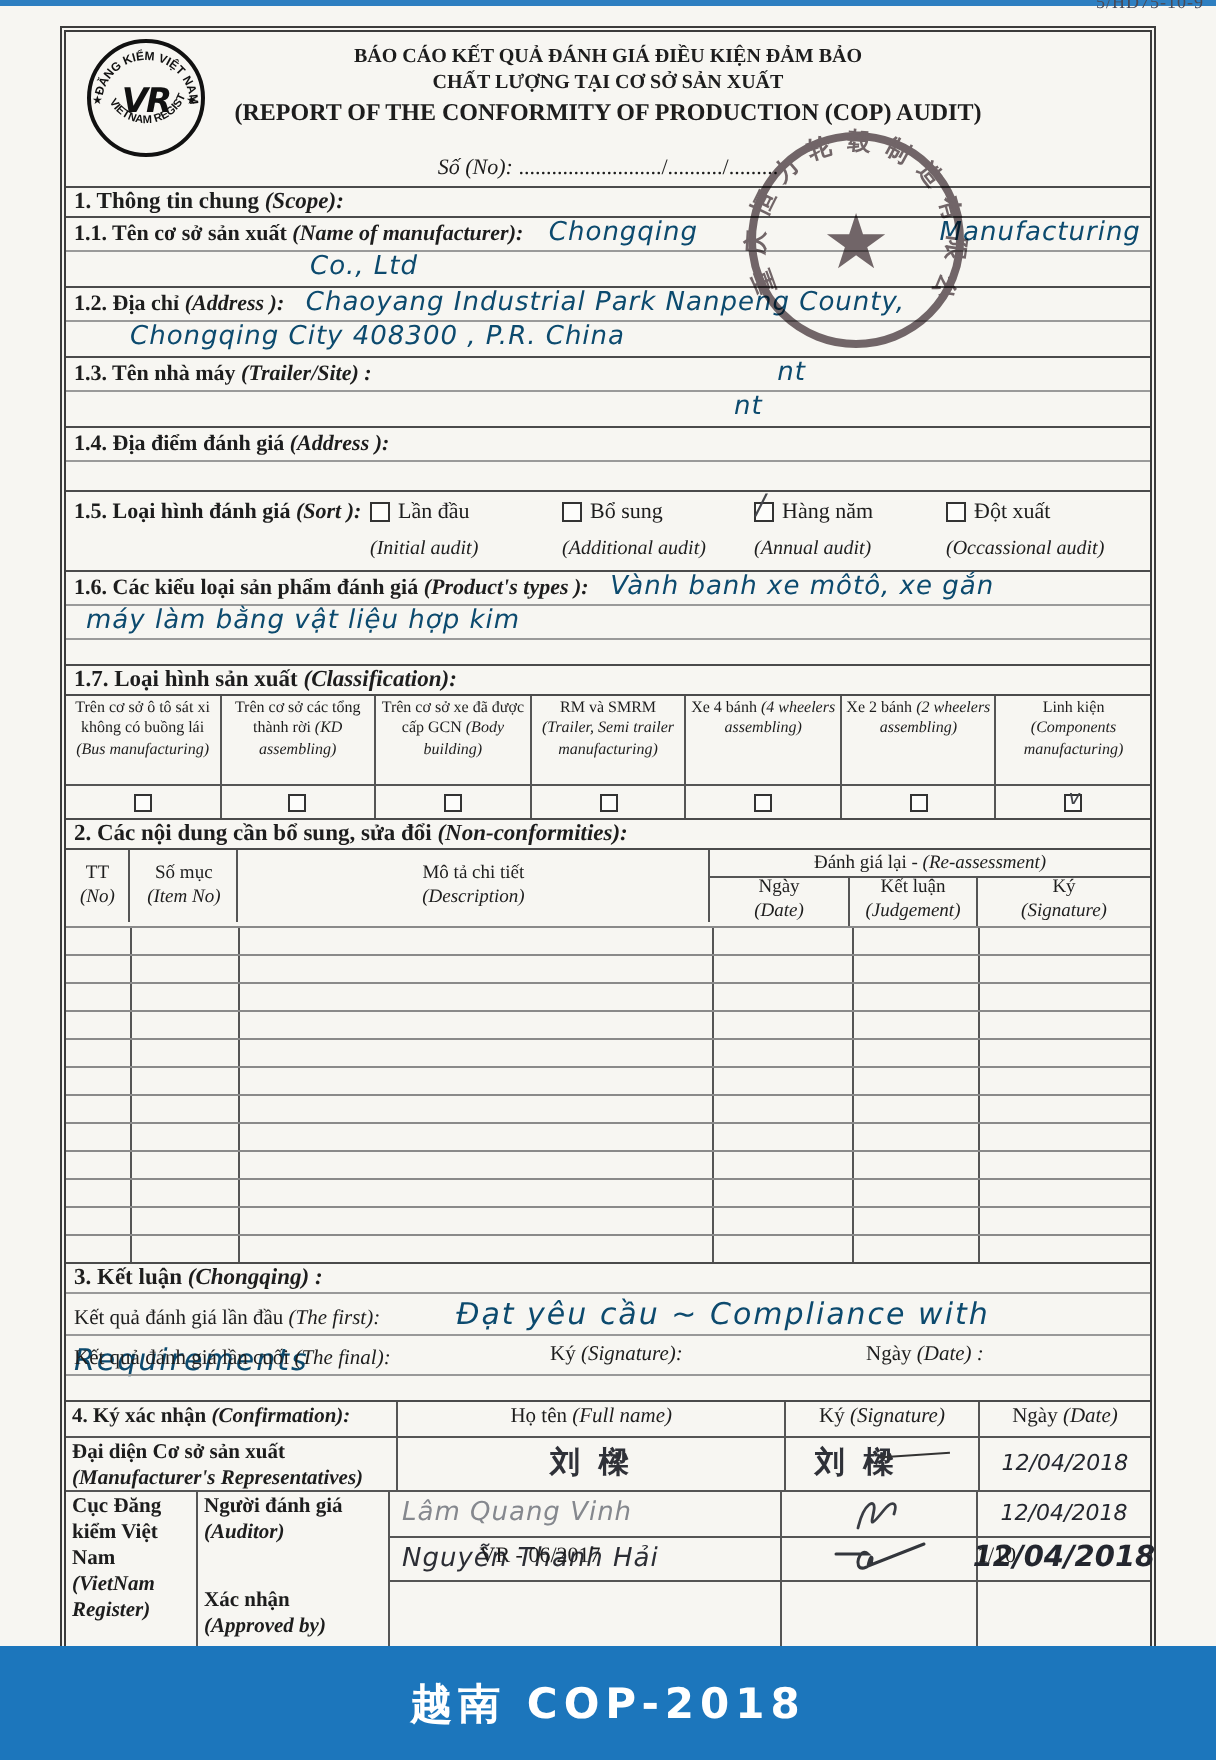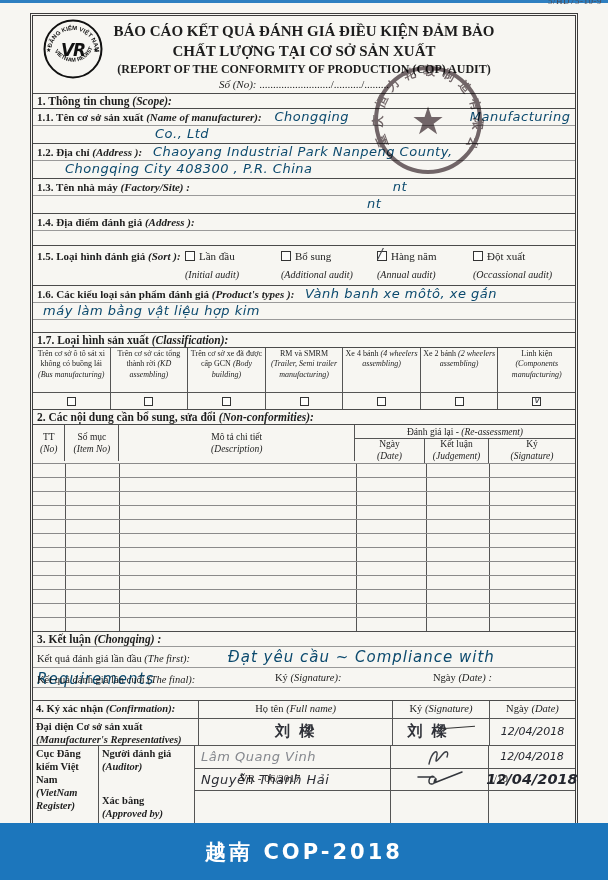--- a/index.html
+++ b/index.html
@@ -9,21 +9,21 @@
   .scan { position:relative; width:608px; height:823px; background:#f7f6f2; overflow:hidden; }
   .top-line { position:absolute; top:0; left:0; width:100%; height:3px; background:#2e7fc1; }
   .doc-code { position:absolute; top:-4px; right:6px; font-size:9px; color:#4a4a55; letter-spacing:.5px; }
 
   .form-box { position:absolute; top:13px; left:30px; width:548px; border:3px double #3c3c3c; background:transparent; }
 
   
   .hdr { position:relative; height:62px; border-bottom:0; }
   .hdr-logo { position:absolute; left:10px; top:3px; }
   .hdr-titles { text-align:center; padding:6px 70px 0 70px; font-weight:bold; }
-  .t1,.t2 { font-size:15px; line-height:1.3; }
+  .t1,.t2 { font-size:10px; line-height:1.3; }
   .t3 { font-size:12px; line-height:1.35; }
   .no-line { text-align:center; font-size:11px; height:15px; }
   .no-line .en { font-style:italic; }
 
   
   .row { position:relative; border-top:1px solid #4b4b4b; font-size:11px; }
   .lbl-vn { font-weight:bold; }
   .lbl-en { font-weight:bold; font-style:italic; }
   .line { height:17px; padding:0 4px; line-height:16px; border-bottom:1px solid #9a9a9a; white-space:nowrap; overflow:visible; }
   .line:last-child { border-bottom:0; }
@@ -159,21 +159,21 @@
     <div class="row">
       <div class="line">
         <span class="lbl-vn">1.2. Địa chỉ </span><span class="lbl-en">(Address ):</span>
         <span class="hw" style="margin-left:8px">Chaoyang  Industrial  Park  Nanpeng  County,</span>
       </div>
       <div class="line"><span class="hw" style="margin-left:28px">Chongqing  City  408300 ,  P.R. China</span></div>
     </div>
 
     <div class="row">
       <div class="line">
-        <span class="lbl-vn">1.3. Tên nhà máy </span><span class="lbl-en">(Factory/Site) :</span>
+        <span class="lbl-vn">1.3. Tên nhà máy </span><span class="lbl-en">(Trailer/Site) :</span>
         <span class="hw" style="margin-left:200px">nt</span>
       </div>
       <div class="line"><span class="hw" style="margin-left:330px">nt</span></div>
     </div>
 
     <div class="row">
       <div class="line">
         <span class="lbl-vn">1.4. Địa điểm đánh giá </span><span class="lbl-en">(Address ):</span>
       </div>
       <div class="line" style="height:14px"></div>
@@ -484,21 +484,21 @@
                   <svg width="52" height="20" viewBox="0 0 52 20">
                     <path d="M4 8 L20 8 C16 4 12 16 18 15 C24 14 22 4 20 14 L48 3" fill="none" stroke="#33363c" stroke-width="1.5" stroke-linecap="round"></path>
                   </svg>
                 </div>
                 <div class="cw-date ctr">
                     <span class="hw-date hw-date-big">12/04/2018</span>
                   </div>
               </div>
               <div class="frow app-row bt">
                 <div class="cw2 br lblcell" style="margin-left:-96px;display:flex;flex-direction:column;justify-content:center">
-                    <span><span>Xác bằng </span><span class="en">(Approved by)</span></span>
+                    <span><span>Xác nhận </span><span class="en">(Approved by)</span></span>
                   </div>
                 <div class="cw-name br"></div>
                 <div class="cw-sig br"></div>
                 <div class="cw-date"></div>
               </div>
             </div>
           </div>
         </div>
       </div>
     </div>

